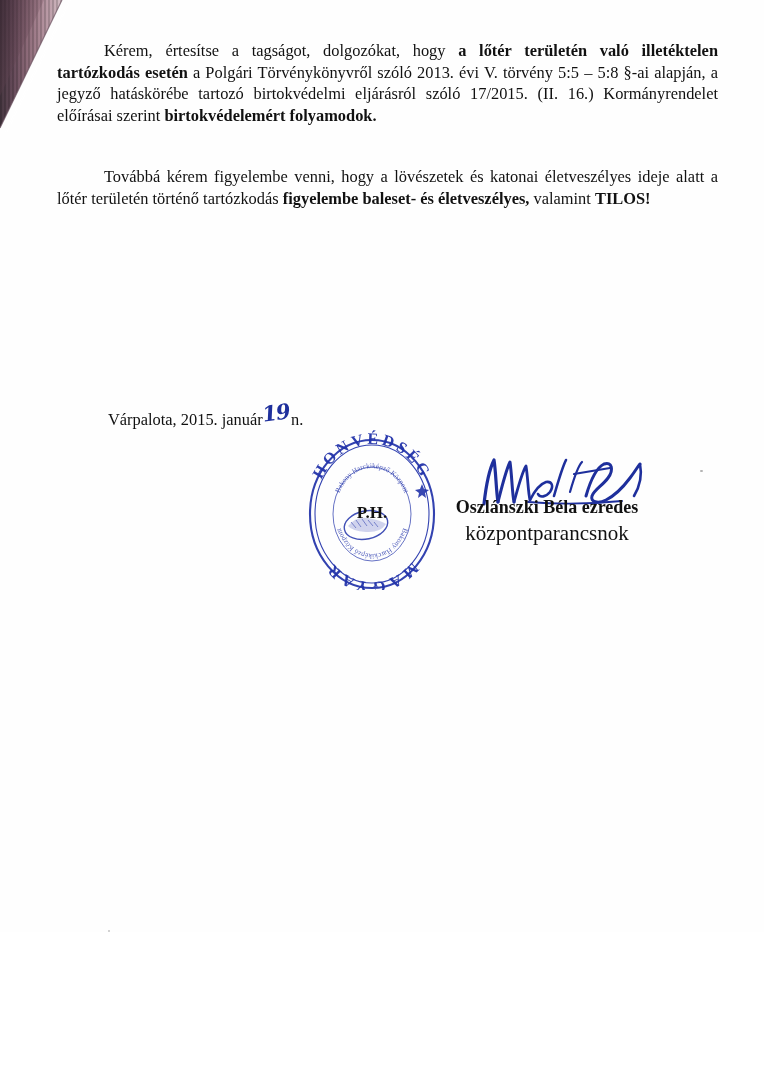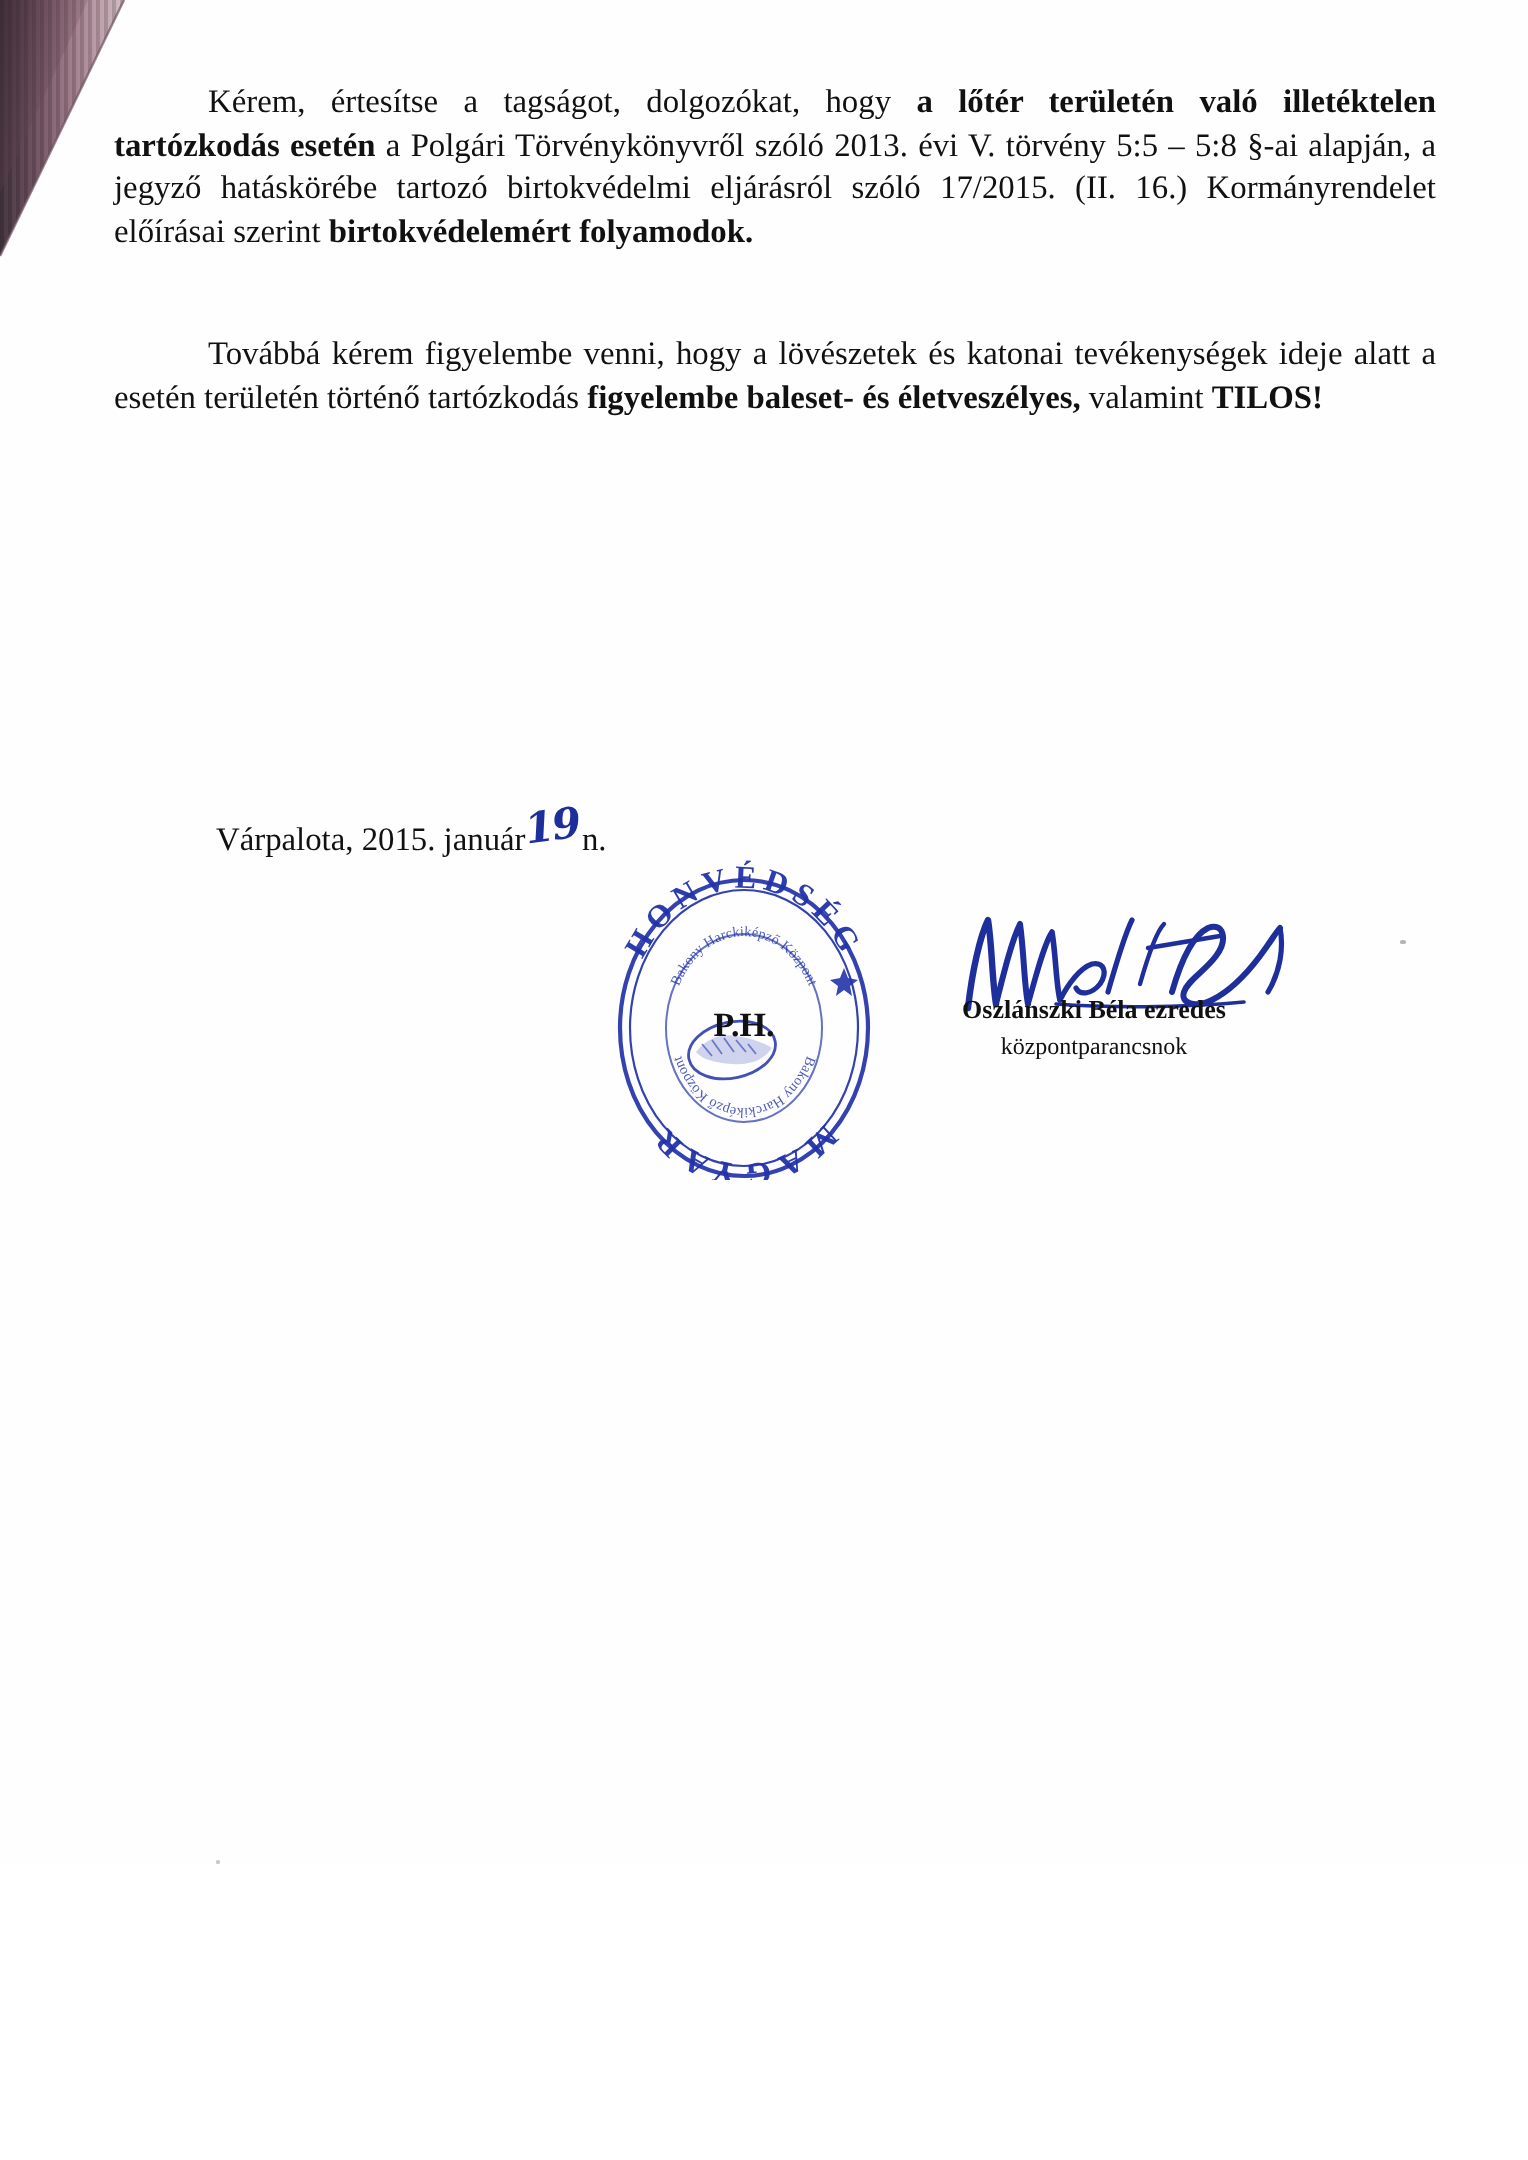--- a/index.html
+++ b/index.html
@@ -112,27 +112,27 @@
 
   
   .sig-block {
     position: absolute;
     left: 432px;
     top: 497px;
     width: 230px;
     text-align: center;
   }
   .sig-name {
-    font-size: 13px;
+    font-size: 18px;
     font-weight: bold;
     white-space: nowrap;
     margin: 0;
   }
   .sig-role {
-    font-size: 12px;
+    font-size: 21px;
     margin: 3px 0 0 0;
     white-space: nowrap;
     font-family: Liberation Serif, serif;
   }
   .signature-ink {
     position: absolute;
     left: 470px;
     top: 452px;
     width: 200px;
     height: 62px;
@@ -158,21 +158,21 @@
     <line x1="62" y1="0" x2="0" y2="128" stroke="#6b5260" stroke-width="1.2" opacity="0.7"></line>
     <line x1="70" y1="0" x2="6" y2="132" stroke="#ffffff" stroke-width="2" opacity="0.9"></line>
   </svg>
 
   <div class="doc-body">
 
     <p class="para"><span>Kérem, értesítse a tagságot, dolgozókat, hogy </span><b>a lőtér területén való illetéktelen tartózkodás esetén</b><span> a Polgári Törvénykönyvről szóló 2013. évi V. törvény 5:5 – 5:8 §-ai alapján, a jegyző hatáskörébe tartozó birtokvédelmi eljárásról szóló 17/2015. (II. 16.) Kormányrendelet előírásai szerint </span><b>birtokvédelemért folyamodok.</b></p>
 
     <div class="gap-1"></div>
 
-    <p class="para"><span>Továbbá kérem figyelembe venni, hogy a lövészetek és katonai tevékenységek ideje alatt a esetén területén történő tartózkodás </span><b>figyelembe baleset- és életveszélyes,</b><span> valamint </span><b>TILOS!</b></p>
+    <p class="para"><span>Továbbá kérem figyelembe venni, hogy a lövészetek és katonai életveszélyes ideje alatt a lőtér területén történő tartózkodás </span><b>figyelembe baleset- és életveszélyes,</b><span> valamint </span><b>TILOS!</b></p>
 
     <div class="gap-2"></div>
 
 
 
   </div>
 
   <div class="date-line"><span>Várpalota, 2015. január</span><span class="hand-day">19</span><span>n.</span></div>
 
   <svg class="stamp" viewBox="0 0 152 160">

